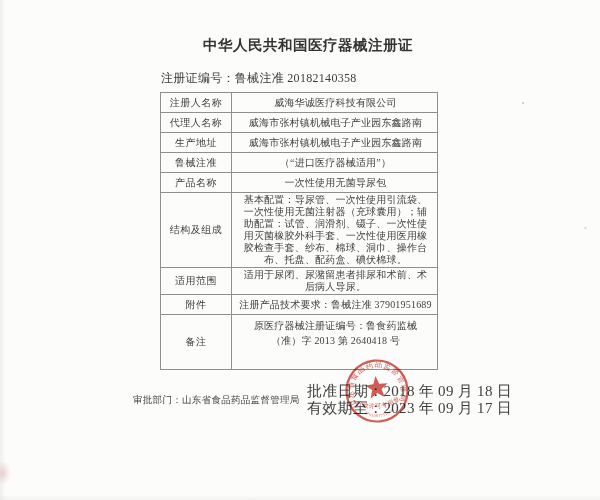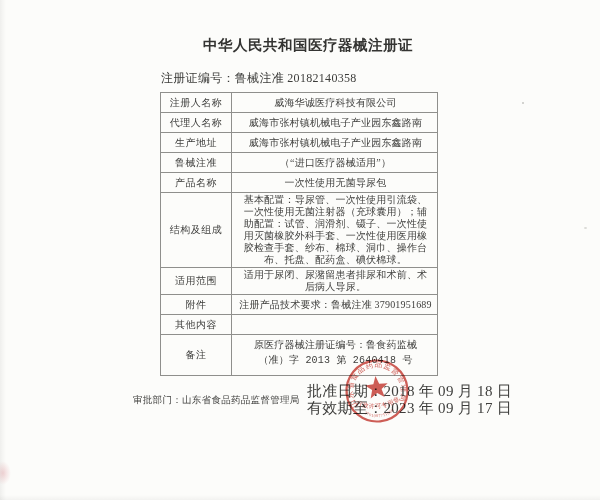--- a/index.html
+++ b/index.html
@@ -41,21 +41,21 @@
     vertical-align:middle;overflow:hidden;
   }
   table.cert td.lbl{
     width:66px;text-align:center;height:17px;padding:1px 2px;
     letter-spacing:.5px;
   }
   table.cert td.val{
     padding:1px 5px 1px 7px;text-align:center;letter-spacing:.2px;
   }
   table.cert tr:last-child td.val{
-    line-height:15px;padding-top:3px;padding-bottom:7px;font-family:Liberation Mono, monospace;
+    line-height:15px;padding-top:3px;padding-bottom:21px;
   }
   .footer-dept{
     position:absolute;left:133px;top:386px;
     font-size:9.5px;color:#3e3e3c;letter-spacing:.3px;margin-top:8px;
   }
   .footer-dates{
     position:absolute;left:307px;top:383px;
     font-size:15px;color:#3e3e3c;line-height:17px;letter-spacing:.3px;
   }
   .stamp{
@@ -109,24 +109,20 @@
         </tr>
         <tr>
           <td class="lbl">适用范围</td>
           <td class="val">适用于尿闭、尿潴留患者排尿和术前、术后病人导尿。</td>
         </tr>
         <tr>
           <td class="lbl">附件</td>
           <td class="val">注册产品技术要求：鲁械注准 37901951689</td>
         </tr>
         <tr>
-          <td class="lbl">其他内容</td>
-          <td class="val"></td>
-        </tr>
-        <tr>
           <td class="lbl">备注</td>
           <td class="val">原医疗器械注册证编号：鲁食药监械（准）字 2013 第 2640418 号</td>
         </tr>
       </tbody>
   </table>
 
   <div class="footer-dept">审批部门：山东省食品药品监督管理局</div>
 
   <div class="footer-dates">
     <div>批准日期：2018 年 09 月 18 日</div>

